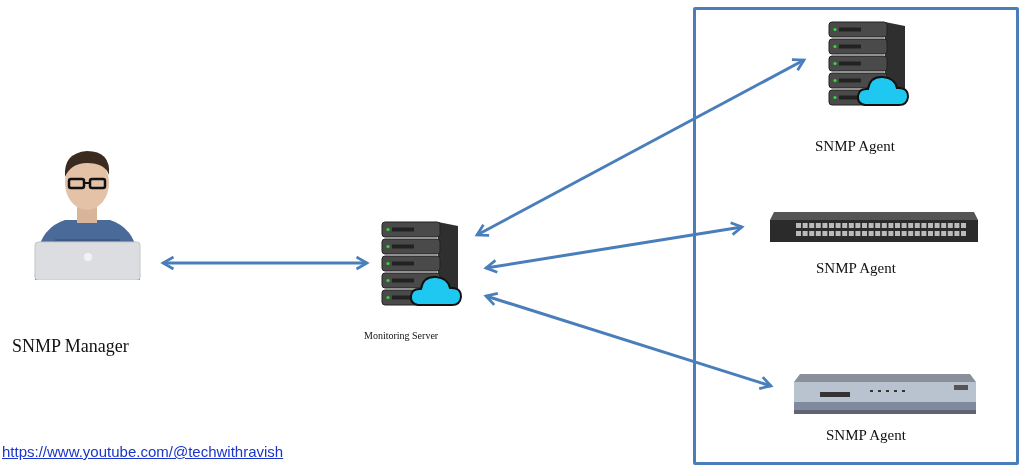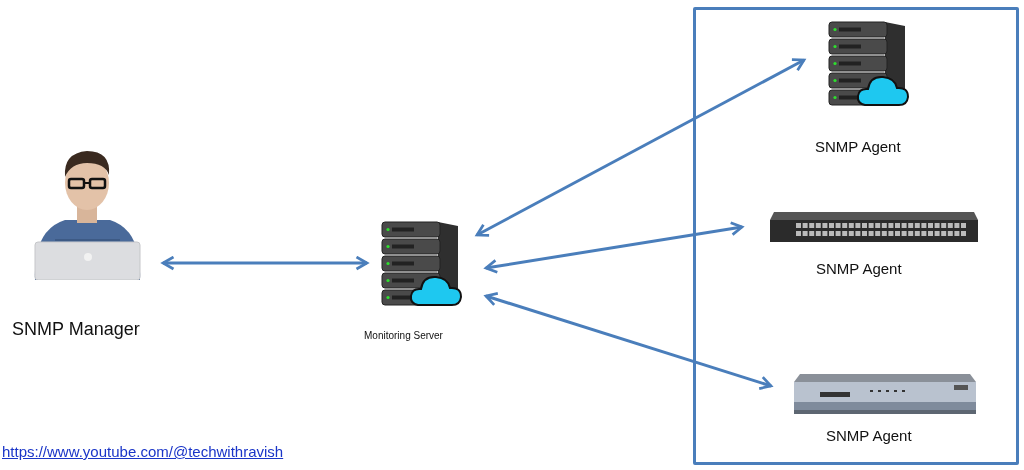--- a/index.html
+++ b/index.html
@@ -1,18 +1,18 @@
 <!DOCTYPE html>
 <html><head>
 <meta charset="utf-8">
 <style>
   html,body{margin:0;padding:0;background:#fff;}
   body{width:1024px;height:470px;position:relative;overflow:hidden;font-family:"Liberation Sans",sans-serif;}
   .abs{position:absolute;}
-  .label{position:absolute;color:#111;white-space:nowrap;font-family:Liberation Sans, sans-serif;}
+  .label{position:absolute;color:#111;white-space:nowrap;font-family:Liberation Serif, serif;}
   #agents-box{position:absolute;left:693px;top:7px;width:320px;height:452px;border:3px solid #4a7ebb;border-radius:2px;}
   #link{position:absolute;left:2px;top:443px;font-size:15px;color:#1a35c8;text-decoration:underline;}
   svg{position:absolute;left:0;top:0;}
 </style>
 </head>
 <body>
 
 <div id="agents-box"></div>
 
 <svg width="1024" height="470">
@@ -33,21 +33,21 @@
   <rect x="52" y="58" width="20" height="20" fill="#d8b59a"></rect>
   <ellipse cx="62" cy="38" rx="22" ry="27" fill="#e3c2a8"></ellipse>
   <path d="M40 32 Q38 8 62 6 Q86 6 84 30 Q80 18 62 18 Q46 18 40 32 Z" fill="#3a2a20"></path>
   <rect x="44" y="34" width="15" height="9" rx="2" fill="none" stroke="#111" stroke-width="2.5"></rect>
   <rect x="65" y="34" width="15" height="9" rx="2" fill="none" stroke="#111" stroke-width="2.5"></rect>
   <line x1="59" y1="38" x2="65" y2="38" stroke="#111" stroke-width="2"></line>
   <rect x="10" y="97" width="105" height="38" rx="3" fill="#dcdde0"></rect>
   <rect x="10" y="97" width="105" height="38" rx="3" fill="none" stroke="#c5c6c9"></rect>
   <circle cx="63" cy="112" r="4" fill="#f2f2f2"></circle>
 </svg>
-<div class="label" style="left:12px;top:319px;font-size:18px;">SNMP Manager</div>
+<div class="label" style="left:12px;top:336px;font-size:18px;">SNMP Manager</div>
 
 <svg class="abs" style="left:380px;top:220px" width="92" height="90" viewBox="0 0 92 90">
   <g>
     <path d="M58 2 L78 6 L78 84 L58 86 Z" fill="#2f2f2f"></path>
     <rect x="2" y="2" width="58" height="15" rx="3" fill="#4a4a4a" stroke="#222"></rect>
     <rect x="2" y="19" width="58" height="15" rx="3" fill="#4a4a4a" stroke="#222"></rect>
     <rect x="2" y="36" width="58" height="15" rx="3" fill="#4a4a4a" stroke="#222"></rect>
     <rect x="2" y="53" width="58" height="15" rx="3" fill="#4a4a4a" stroke="#222"></rect>
     <rect x="2" y="70" width="58" height="15" rx="3" fill="#4a4a4a" stroke="#222"></rect>
     <g fill="#2de02d">

